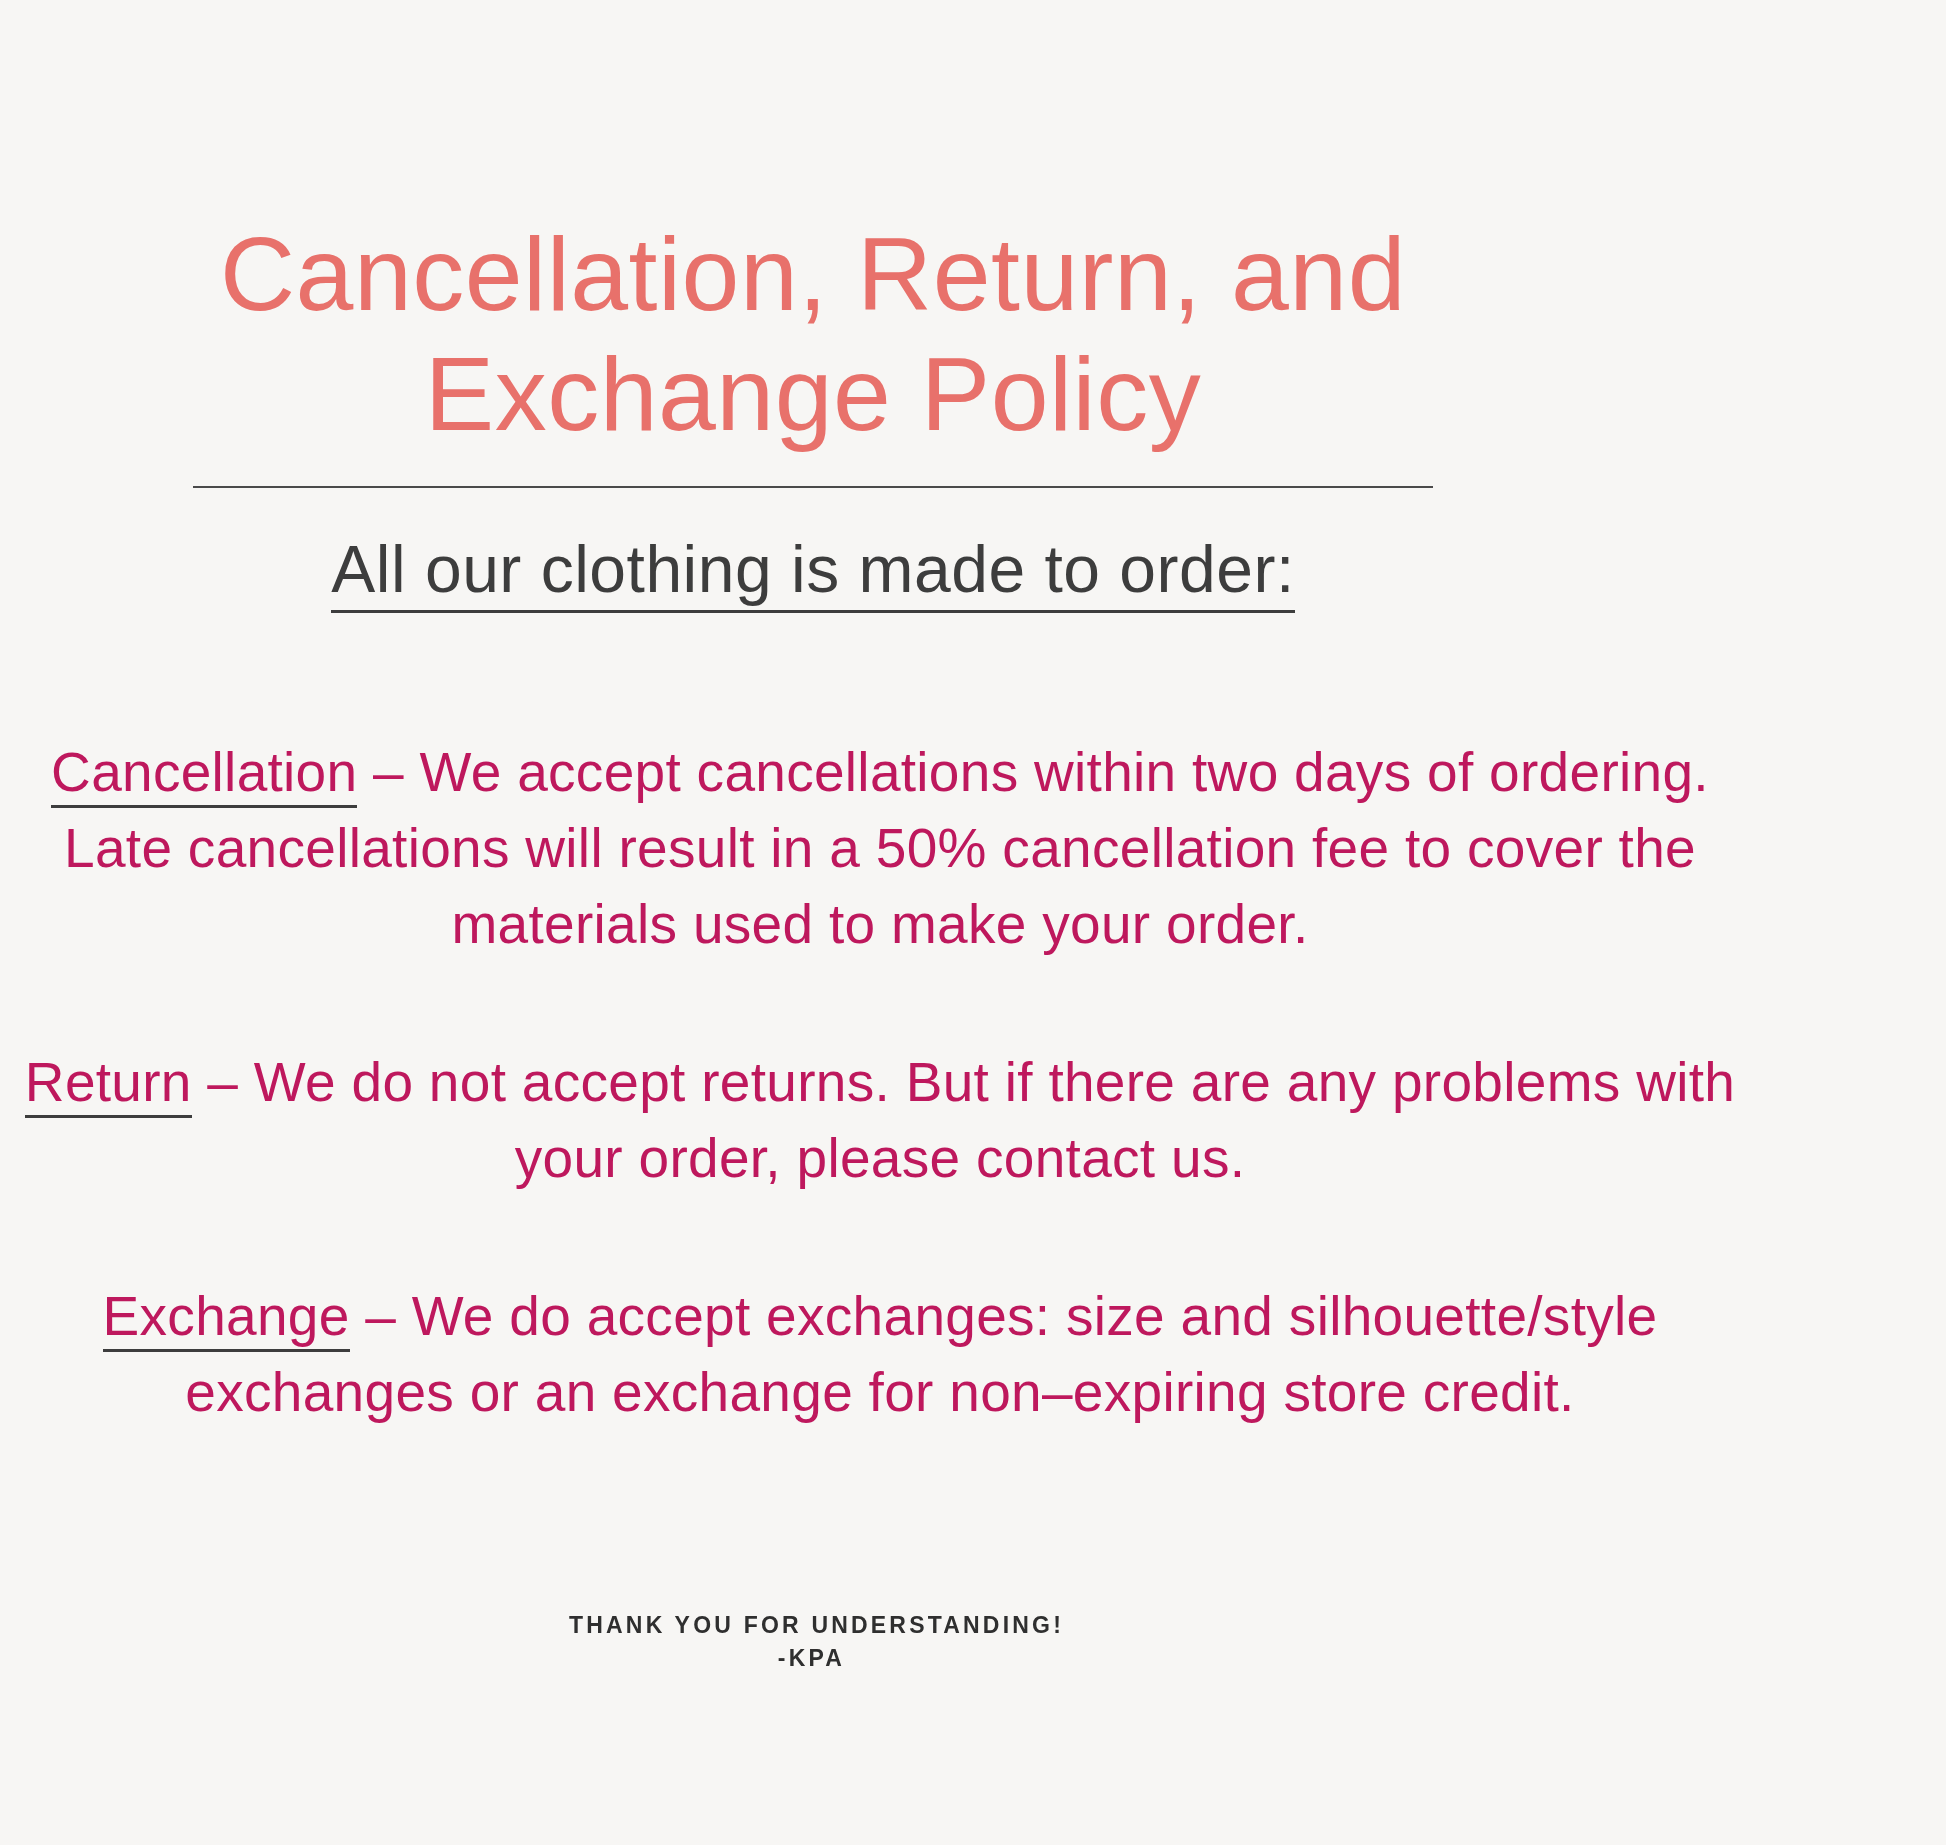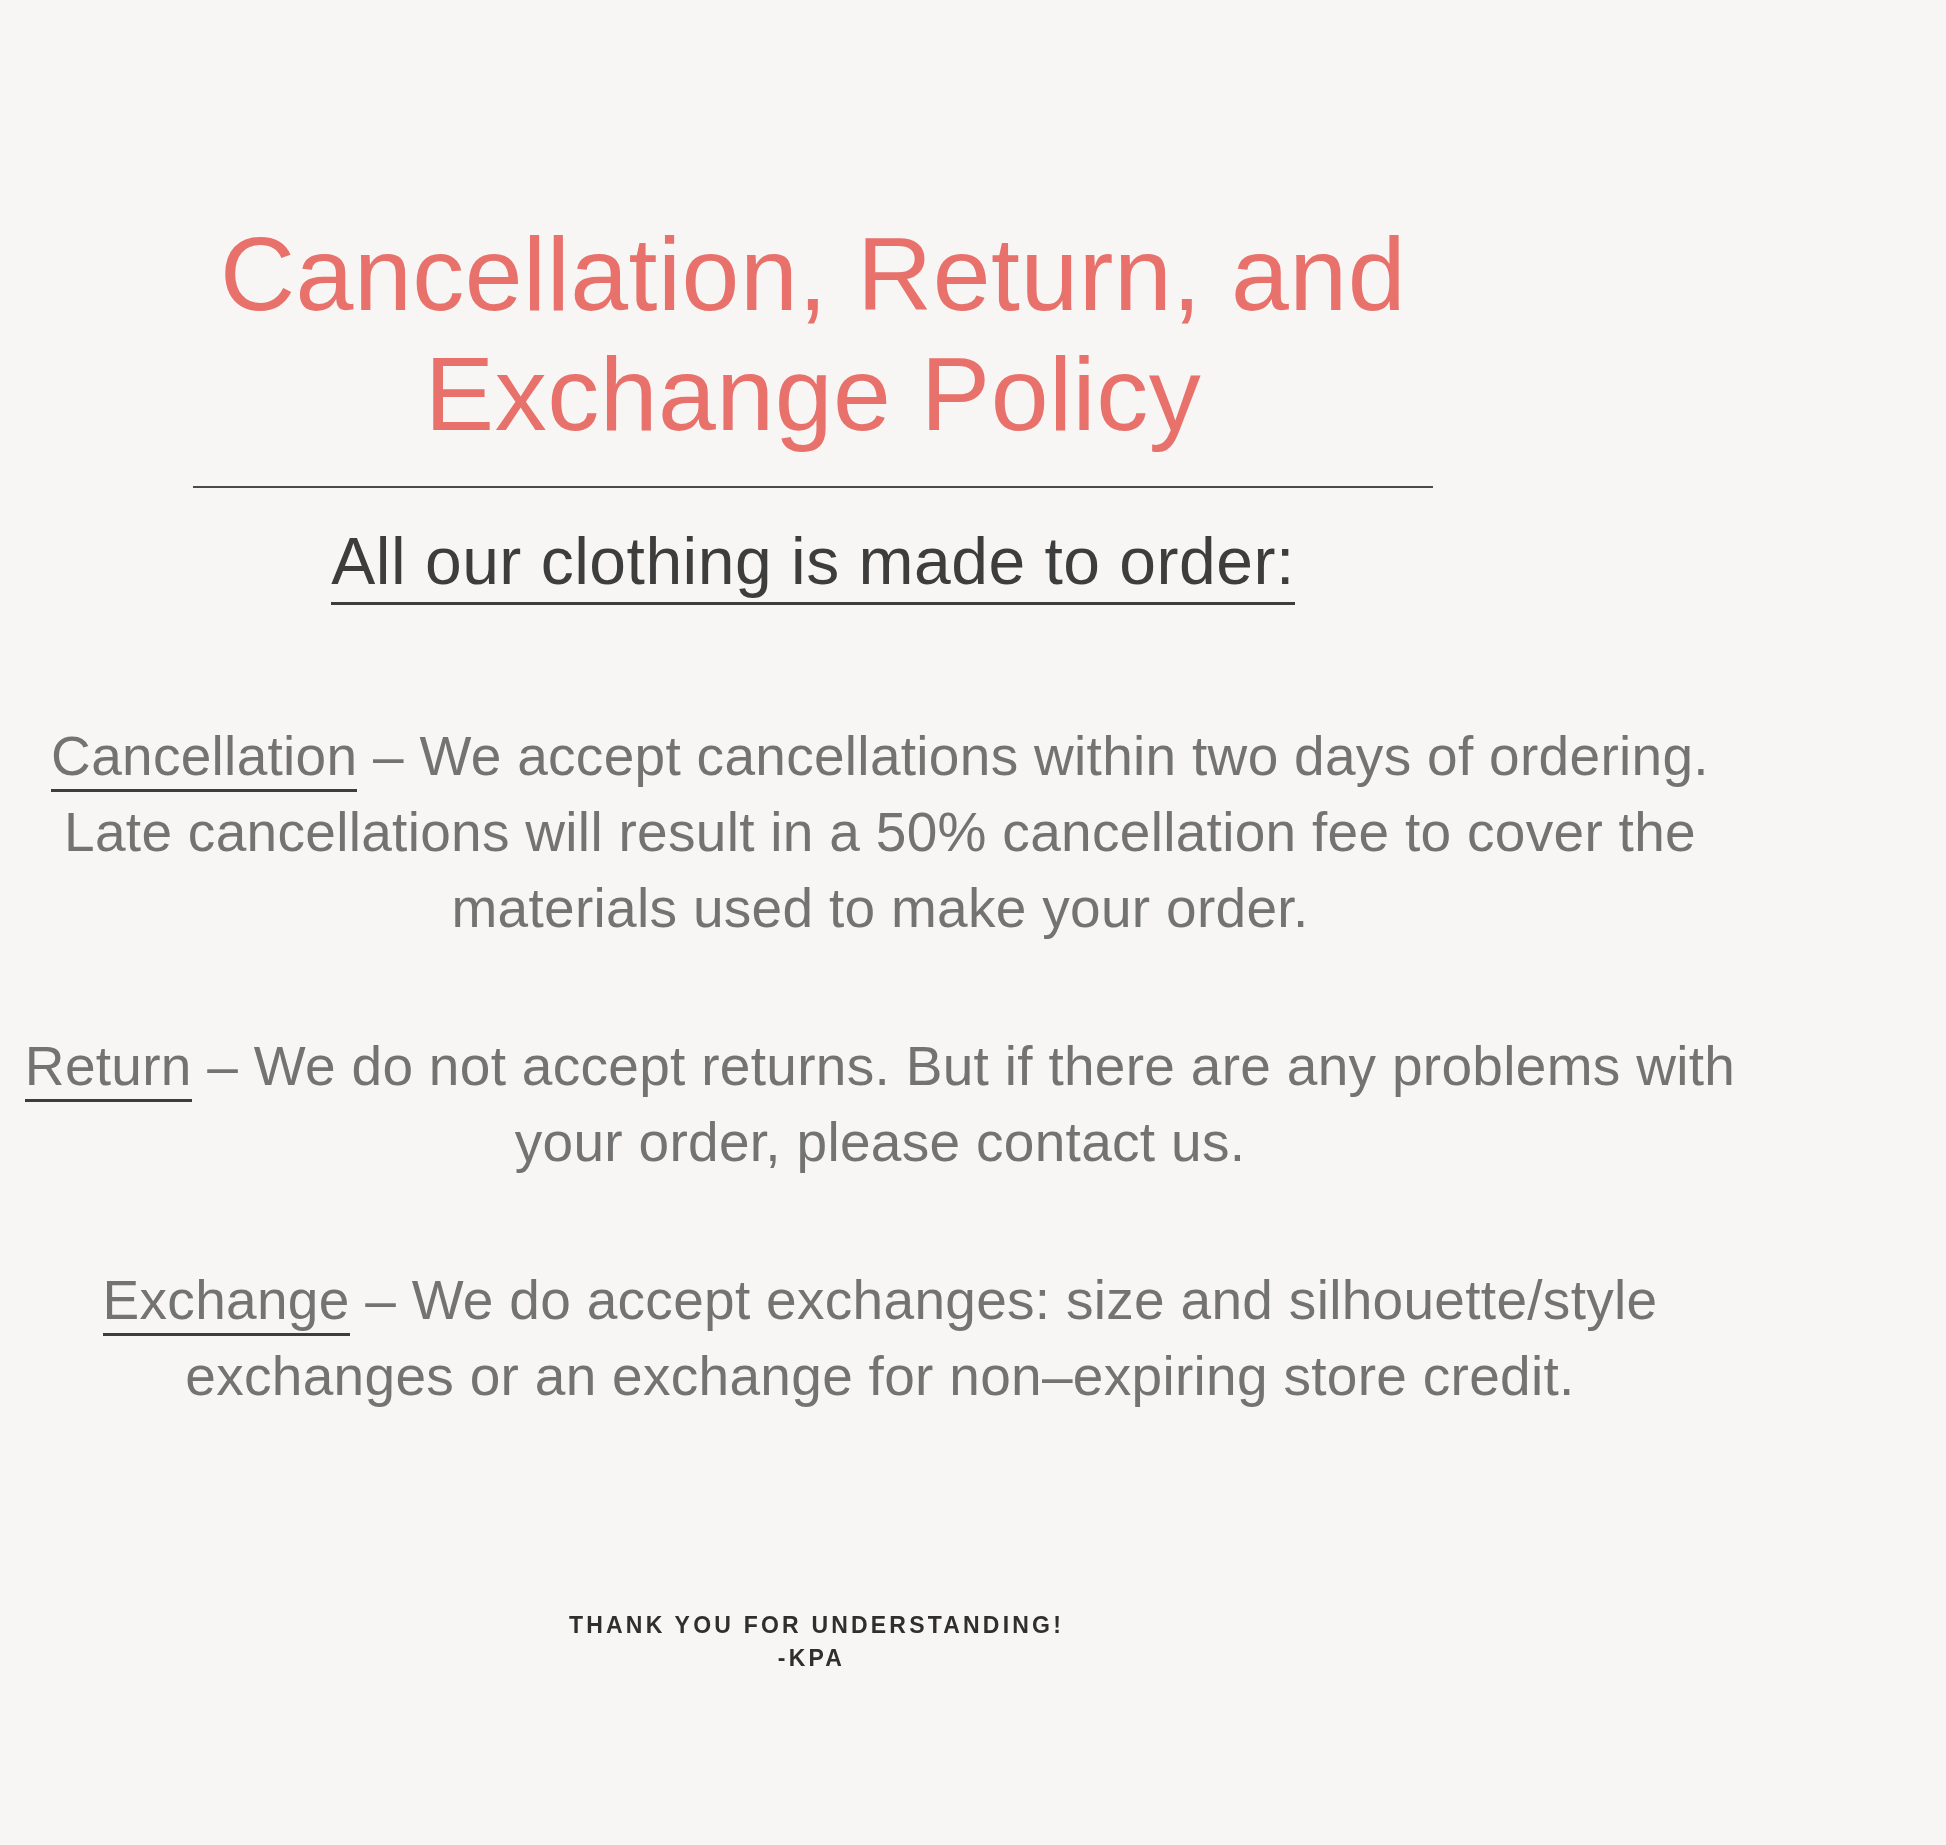--- a/index.html
+++ b/index.html
@@ -35,39 +35,39 @@
   }
 
   .divider {
     width: 1240px;
     height: 0;
     margin: 32px auto 0 auto;
     border-top: 2px solid #4a4a4a;
   }
 
   .subtitle {
-    margin: 8px;
+    margin: 16px;
     padding: 26px 150px 0 150px;
     text-align: center;
     color: #3d3d3d;
     font-weight: 300;
     font-size: 66px;
     line-height: 1.2;
     letter-spacing: 0.5px;
   }
   .subtitle .u {
     border-bottom: 3px solid #3d3d3d;
     padding-bottom: 4px;
   }
 
   .body-block {
     margin: 0 auto;
     width: 1760px;
     text-align: center;
-    color: #737373;
+    color: #be185d;
     font-weight: 300;
     font-size: 55px;
     line-height: 1.38;
     letter-spacing: 0.3px;
   }
 
   .para-cancellation { padding-top: 110px; }
   .para-return { padding-top: 82px; text-align: center; }
   .para-exchange { padding-top: 82px; }
 

